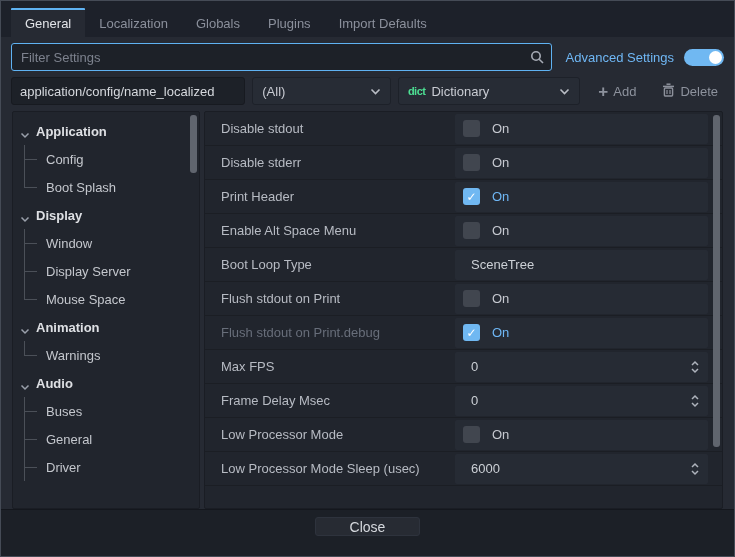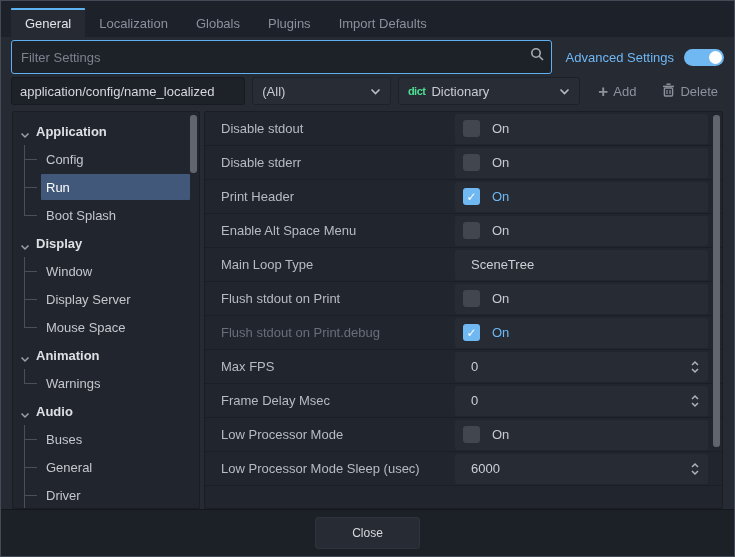--- a/index.html
+++ b/index.html
@@ -10,21 +10,21 @@
   *{margin:0;padding:0;box-sizing:border-box;}
   html,body{width:735px;height:557px;overflow:hidden;}
   body{font-family:"Liberation Sans","DejaVu Sans",sans-serif;font-size:13px;background:#14171d;color:var(--txt);}
   .dialog{width:735px;height:557px;background:var(--win-bg);border:1px solid #454b56;display:flex;flex-direction:column;}
   
   .tabbar{height:36px;background:var(--tabbar-bg);display:flex;align-items:flex-end;padding-left:10px;flex:none;}
   .tab{height:28px;padding:0 14px;display:flex;align-items:center;color:var(--txt-dim);cursor:pointer;}
   .tab.active{background:var(--win-bg);color:var(--txt-bright);border-top:2px solid var(--accent);height:29px;border-radius:1px 1px 0 0;}
   
   .toolbar1{height:40px;display:flex;align-items:center;padding:0 10px;flex:none;}
-  .filter-wrap{position:relative;flex:1;height:34px;}
+  .filter-wrap{position:relative;flex:1;height:28px;}
   .filter-wrap input{width:100%;height:100%;background:var(--input-bg);border:1px solid var(--accent);border-radius:3px;color:#d6d9de;padding:0 28px 0 9px;font:inherit;outline:none;}
   .filter-wrap input::placeholder{color:#7d828e;}
   .search-ico{position:absolute;right:8px;top:7px;}
   .adv-label{color:var(--on);margin:0 10px 0 14px;}
   .toggle{width:40px;height:17px;border-radius:9px;background:var(--check);position:relative;flex:none;cursor:pointer;}
   .toggle .knob{position:absolute;right:2px;top:2px;width:13px;height:13px;border-radius:50%;background:#fff;}
   
   .toolbar2{height:34px;display:flex;align-items:center;padding:0 10px 6px 10px;flex:none;}
   .path-input{width:235px;height:28px;background:var(--input-bg);border:1px solid #171a20;border-radius:3px;color:#d6d9de;padding:0 8px;font:inherit;margin-right:7px;outline:none;}
   .dropdown{height:28px;background:#272c35;border:1px solid #1d2129;border-radius:3px;display:flex;align-items:center;padding:0 9px;color:#c9ccd3;cursor:pointer;}
@@ -62,21 +62,21 @@
   .checkbox.checked{background:var(--check);color:#fff;font-size:12px;font-weight:bold;}
   .on-label{margin-left:12px;color:#c6c9d0;text-align:center;}
   .on-label.active{color:var(--on);}
   .vcell.cspin{padding-left:16px;color:#ccd0d6;}
   .spin-ico{position:absolute;right:7px;top:8px;cursor:pointer;}
   .vcell.cresource{background:none;}
   .res-input{flex:1;height:30px;background:var(--cell-bg);border:1px solid #20242b;border-radius:2px;margin-right:5px;}
   .file-btn{width:26px;height:30px;background:#2a2f38;border:none;border-radius:2px;display:flex;align-items:center;justify-content:center;cursor:pointer;flex:none;}
   
   .footer{flex:1;background:#1c2027;display:flex;align-items:flex-start;justify-content:center;border-top:1px solid #14171d;}
-  .close-btn{margin-top:7px;width:105px;height:32px;background:#272b33;border:1px solid #2e333d;border-radius:3px;color:#d6d9de;font:inherit;font-size:12px;cursor:pointer;}
+  .close-btn{margin-top:7px;width:105px;height:19px;background:#272b33;border:1px solid #2e333d;border-radius:3px;color:#d6d9de;font:inherit;font-size:14px;cursor:pointer;}
 </style>
 </head>
 <body>
 
 <div class="dialog">
 
   <div class="tabbar">
       <div class="tab active">General</div>
       <div class="tab">Localization</div>
       <div class="tab">Globals</div>
@@ -144,25 +144,20 @@
             <span class="tchev"><svg width="10" height="7" viewBox="0 0 10 7">
                 <polyline points="1.5,1.5 5,5 8.5,1.5" fill="none" stroke="#9aa0ab" stroke-width="1.5"></polyline>
               </svg></span>
             <span class="lbl">Application</span>
           </div>
           <div class="tree-item child">
             <span class="vline"></span>
             <span class="hline"></span>
             <span class="lbl">Config</span>
           </div>
-          <div class="tree-item child selected">
-            <span class="vline"></span>
-            <span class="hline"></span>
-            <span class="lbl">Run</span>
-          </div>
           <div class="tree-item child last">
             <span class="vline"></span>
             <span class="hline"></span>
             <span class="lbl">Boot Splash</span>
           </div>
           <div class="tree-item section">
             <span class="tchev"><svg width="10" height="7" viewBox="0 0 10 7">
                 <polyline points="1.5,1.5 5,5 8.5,1.5" fill="none" stroke="#9aa0ab" stroke-width="1.5"></polyline>
               </svg></span>
             <span class="lbl">Display</span>
@@ -241,21 +236,21 @@
             </div>
           </div>
           <div class="srow">
             <div class="plabel">Enable Alt Space Menu</div>
             <div class="vcell ccheck">
               <span class="checkbox"></span>
               <span class="on-label">On</span>
             </div>
           </div>
           <div class="srow">
-            <div class="plabel">Main Loop Type</div>
+            <div class="plabel">Boot Loop Type</div>
             <div class="vcell ctext">
               <span>SceneTree</span>
             </div>
           </div>
           <div class="srow">
             <div class="plabel">Flush stdout on Print</div>
             <div class="vcell ccheck">
               <span class="checkbox"></span>
               <span class="on-label">On</span>
             </div>

